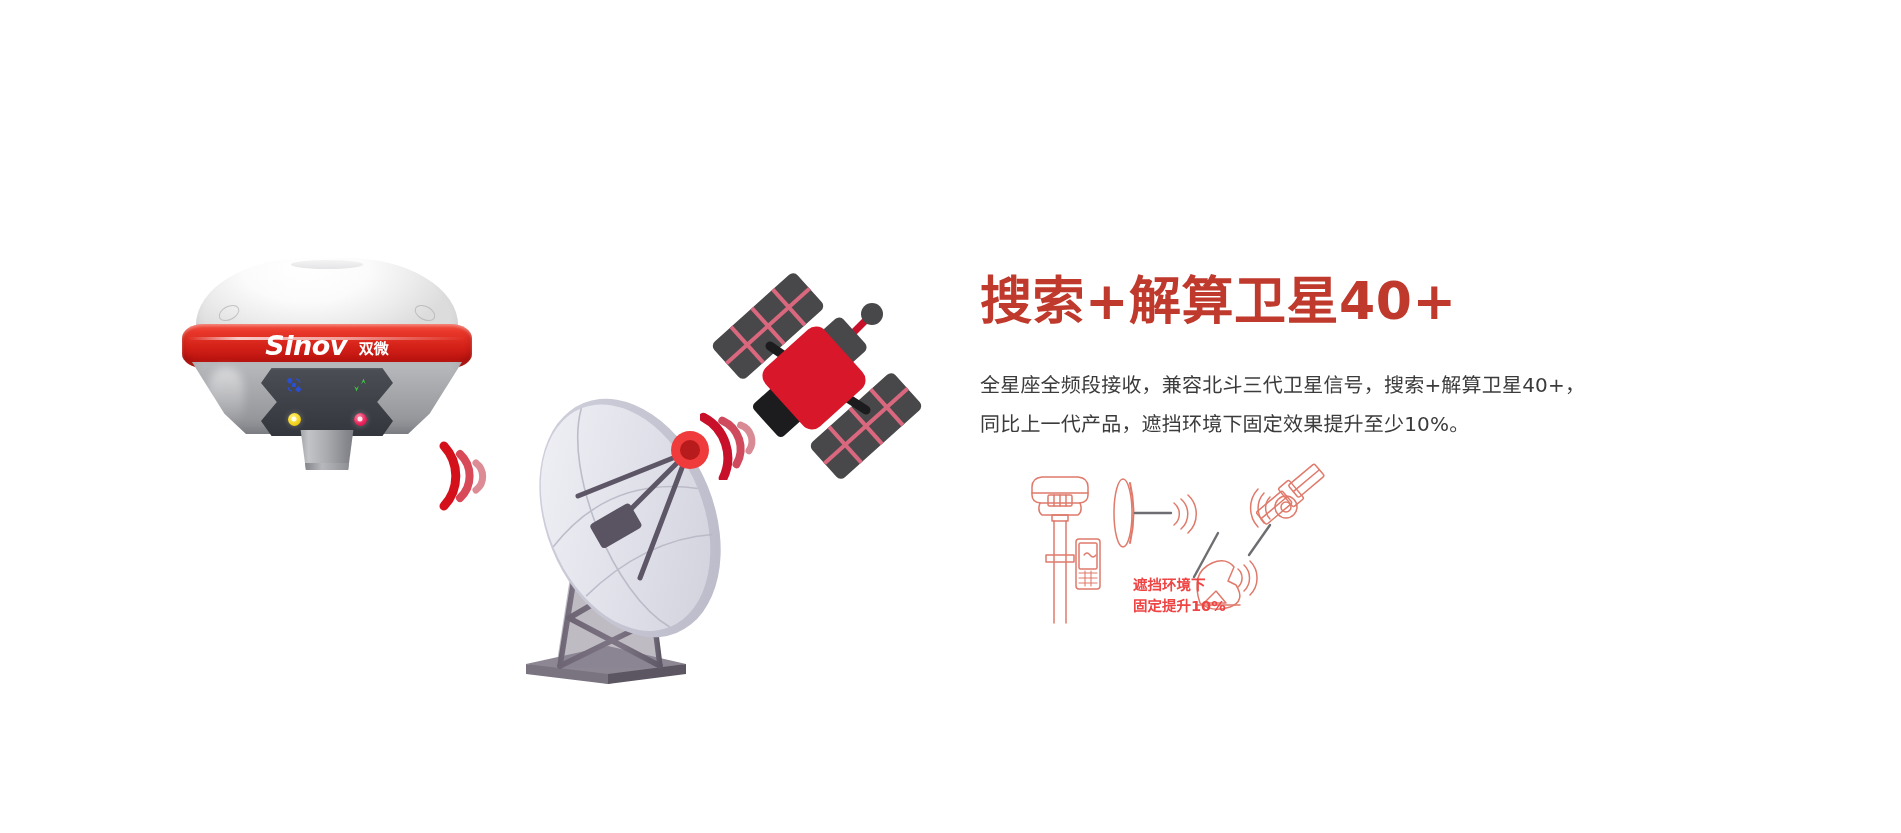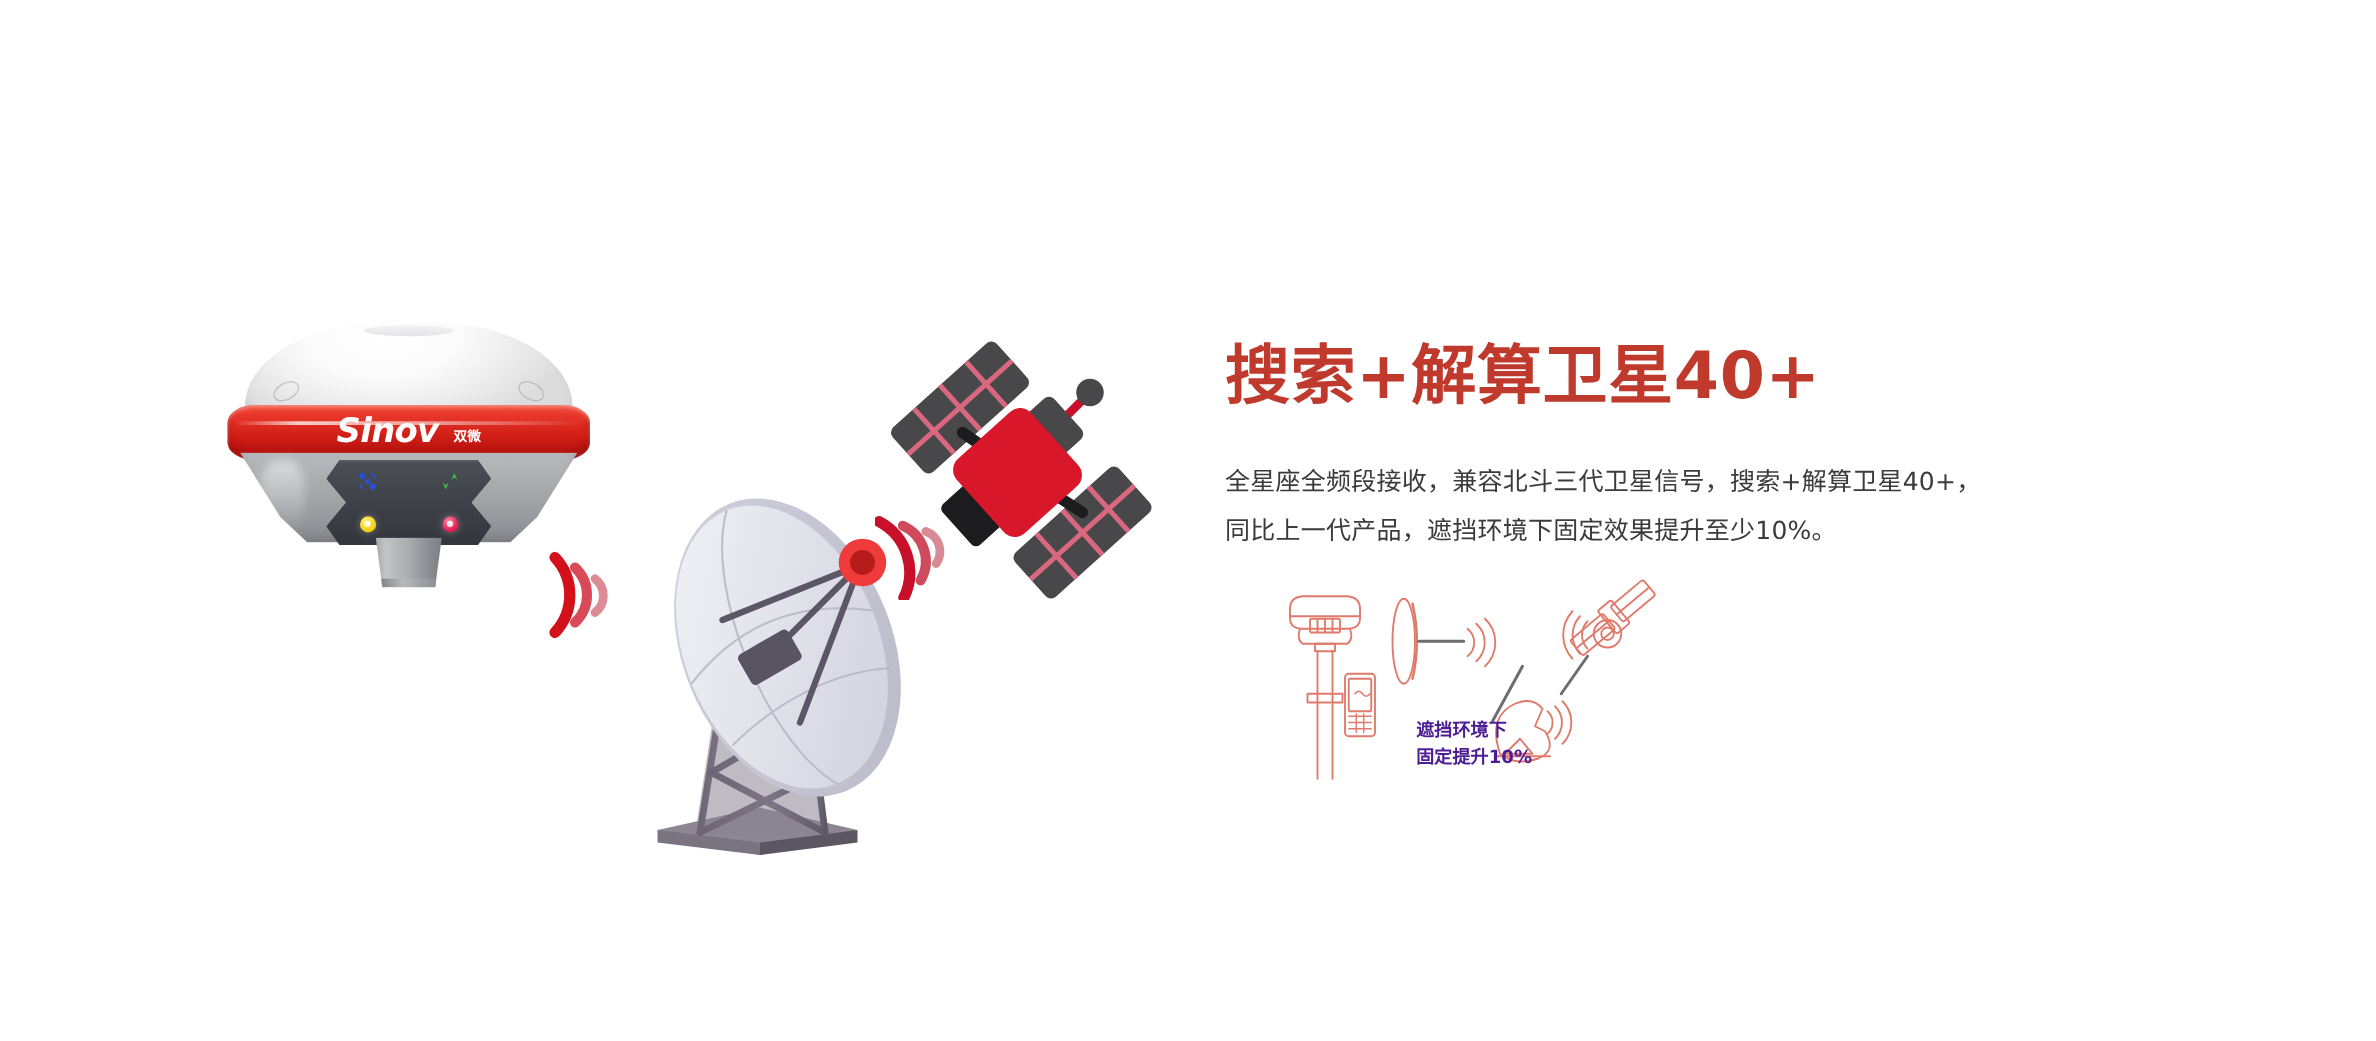--- a/index.html
+++ b/index.html
@@ -107,21 +107,21 @@
   }
   .rcv-logo .lw {
     font-size: 27px;
     font-weight: 700;
     letter-spacing: -0.5px;
     font-style: italic;
     font-family: "DejaVu Sans", sans-serif;
     line-height: 1;
   }
   .rcv-logo .lc {
-    font-size: 11px;
+    font-size: 15px;
     font-weight: 700;
     letter-spacing: 0px;
     line-height: 1;
     position: relative;
     top: -1px;
     font-family: Liberation Mono, monospace;
   }
 
   .rcv-body {
     position: absolute;
@@ -272,21 +272,21 @@
     width: 340px;
     height: 175px;
   }
   .mini-caption {
     position: absolute;
     left: 1133px;
     top: 575px;
     width: 160px;
     font-size: 14.5px;
     line-height: 1.42;
-    color: #4c1d95;
+    color: #ef4444;
     font-weight: 700;
     font-family: "DejaVu Sans", "Liberation Sans", sans-serif;
     white-space: pre-line;
   }
 </style>
 </head>
 <body>
 
 <div class="stage">
 

